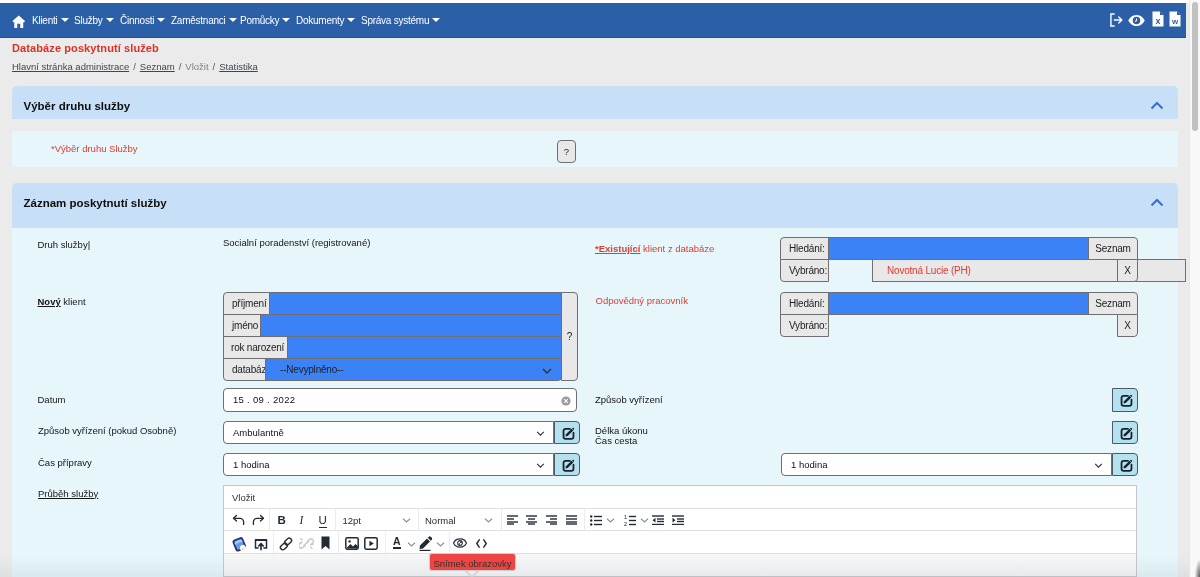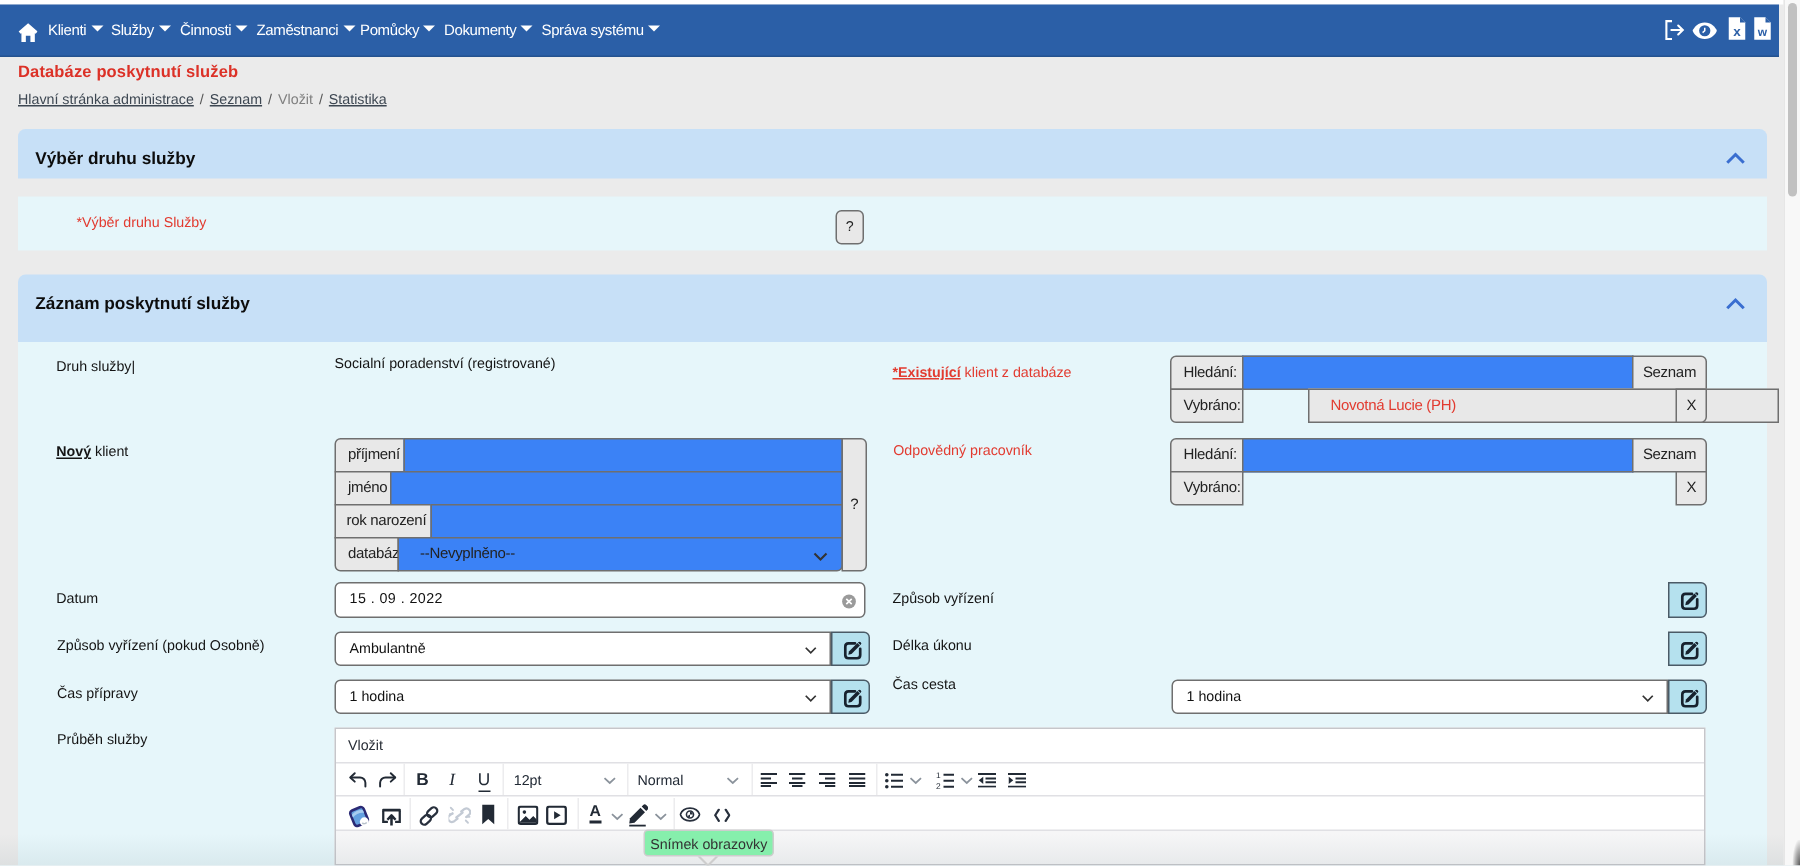--- a/index.html
+++ b/index.html
@@ -226,36 +226,36 @@
         <path d="M1 1 L5 5 L9 1" fill="none" stroke="#333" stroke-width="1.4"></path>
       </svg>
   </div>
   <div class="editbtn" style="left:554px; top:453px; height:23px;">
     <svg style="position:absolute; left:6px; top:4px;" width="15" height="15" viewBox="0 0 16 16">
         <path d="M9.6 3.1 H5 C3.4 3.1 2.7 3.8 2.7 5.4 V11.4 C2.7 13 3.4 13.7 5 13.7 H11 C12.6 13.7 13.3 13 13.3 11.4 V7" fill="none" stroke="#17222e" stroke-width="1.9" stroke-linecap="round"></path>
         <path d="M7.1 10.7 L4.8 11.2 L5.3 8.9 L11.3 2.9 L13.1 4.7 Z" fill="#17222e"></path>
         <path d="M11.9 2.3 A1.3 1.3 0 0 1 13.7 2.3 A1.3 1.3 0 0 1 13.7 4.1 L13.45 4.35 L11.65 2.55 Z" fill="#17222e"></path>
       </svg>
   </div>
-  <div class="lbl" style="left:595px; top:451px;">Čas cesta</div>
+  <div class="lbl" style="left:595px; top:435px;">Čas cesta</div>
   <div class="sel" style="left:781px; top:453px; width:331px; height:23px; border-radius:4px 0 0 4px;">
     <span class="st" style="top:5px;">1 hodina</span>
     <svg class="selchev" style="top:9px;" width="10" height="6" viewBox="0 0 10 6">
         <path d="M1 1 L5 5 L9 1" fill="none" stroke="#333" stroke-width="1.4"></path>
       </svg>
   </div>
   <div class="editbtn" style="left:1112px; top:453px; height:23px;">
     <svg style="position:absolute; left:6px; top:4px;" width="15" height="15" viewBox="0 0 16 16">
         <path d="M9.6 3.1 H5 C3.4 3.1 2.7 3.8 2.7 5.4 V11.4 C2.7 13 3.4 13.7 5 13.7 H11 C12.6 13.7 13.3 13 13.3 11.4 V7" fill="none" stroke="#17222e" stroke-width="1.9" stroke-linecap="round"></path>
         <path d="M7.1 10.7 L4.8 11.2 L5.3 8.9 L11.3 2.9 L13.1 4.7 Z" fill="#17222e"></path>
         <path d="M11.9 2.3 A1.3 1.3 0 0 1 13.7 2.3 A1.3 1.3 0 0 1 13.7 4.1 L13.45 4.35 L11.65 2.55 Z" fill="#17222e"></path>
       </svg>
   </div>
 
-  <div class="lbl" style="left:38px; top:487.5px;">Průběh služby</div>
+  <div class="lbl" style="left:38px; top:487.5px;text-decoration:underline;">Průběh služby</div>
   <div class="abs" id="editor">
 
     <div style="position:absolute; left:0; top:0; width:100%; height:23px; border-bottom:1px solid #e0e0e4;">
       <span style="position:absolute; left:8px; top:6px; font-size:9.5px; color:#2a2f38; line-height:11px;">Vložit</span>
     </div>
 
     <div id="tbr1" style="position:absolute; left:0; top:23px; width:100%; height:22px; border-bottom:1px solid #e0e0e4;">
       <svg class="icon" style="left:8px; top:5px;" width="13" height="12" viewBox="0 0 13 12">
           <path d="M4.5 1.5 L1.5 4.3 L4.5 7.1" fill="none" stroke="#222a35" stroke-width="1.3" stroke-linecap="round" stroke-linejoin="round"></path>
           <path d="M1.8 4.3 H8 a3.6 3.6 0 0 1 3.6 3.6 V10.4" fill="none" stroke="#222a35" stroke-width="1.3" stroke-linecap="round"></path>
@@ -425,18 +425,18 @@
       <svg class="icon" style="left:252px; top:6.5px;" width="11" height="9" viewBox="0 0 11 9">
           <path d="M3.2 0.8 L0.8 4.5 L3.2 8.2 M7.8 0.8 L10.2 4.5 L7.8 8.2" fill="none" stroke="#28303d" stroke-width="1.5" stroke-linecap="round" stroke-linejoin="round"></path>
         </svg>
     </div>
 
     <div style="position:absolute; left:0; top:68px; width:100%; height:22px; background:#f6f6f7;"></div>
   </div>
 
   <div class="abs" style="left:0; top:556px; width:1189px; height:21px; background:linear-gradient(to bottom, rgba(130,150,155,0) 0%, rgba(130,150,155,0.13) 100%); z-index:4;"></div>
 
-  <div class="abs" style="left:429px; top:553px; width:87px; height:18px; background:#86efac; border:1px solid #cdcdcd; border-radius:3px; z-index:5;">
+  <div class="abs" style="left:429px; top:553px; width:87px; height:18px; background:#ef4444; border:1px solid #cdcdcd; border-radius:3px; z-index:5;">
     <span style="position:absolute; left:0; right:0; top:3.5px; text-align:center; font-size:9.5px; color:#333; line-height:11px;">Snímek obrazovky</span>
   </div>
   <div class="abs" style="left:465px; top:570.5px; width:0; height:0; border-left:7px solid transparent; border-right:7px solid transparent; border-top:7px solid #cdcdcd; z-index:6;"></div>
   <div class="abs" style="left:466.5px; top:570.5px; width:0; height:0; border-left:5.5px solid transparent; border-right:5.5px solid transparent; border-top:5.5px solid #ececec; z-index:7;"></div>
 </div>
 
 </body></html>

